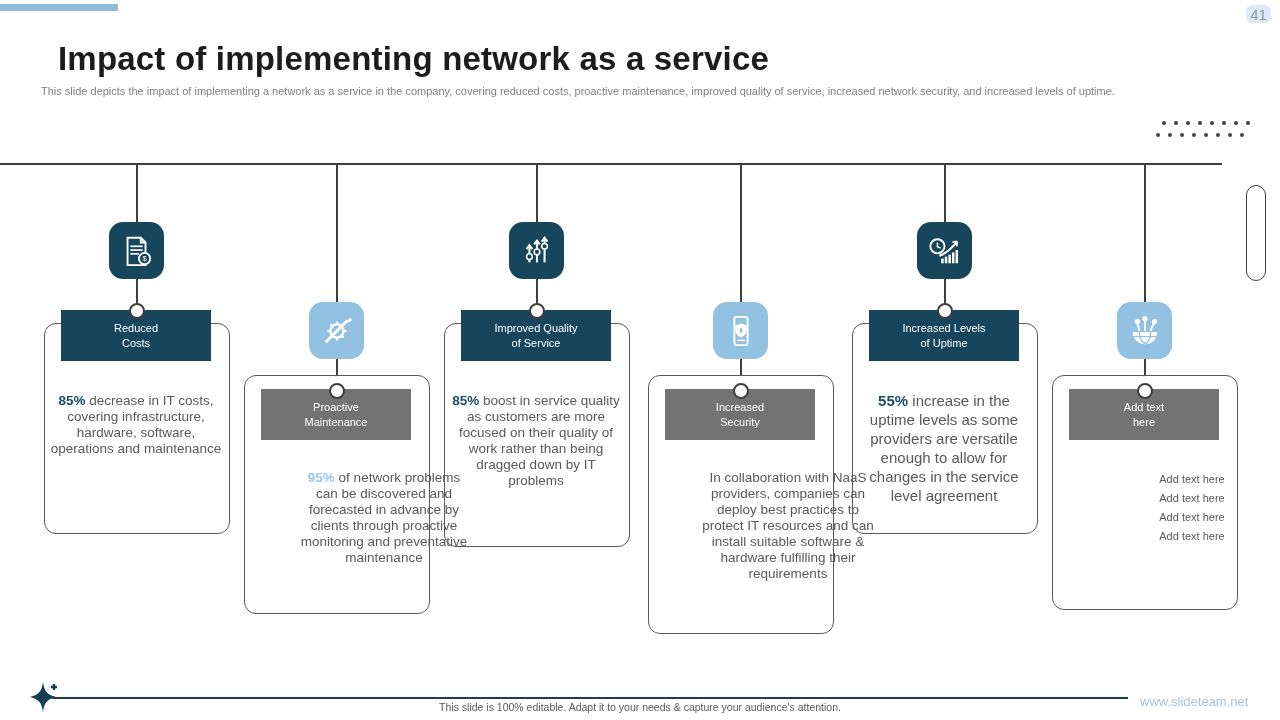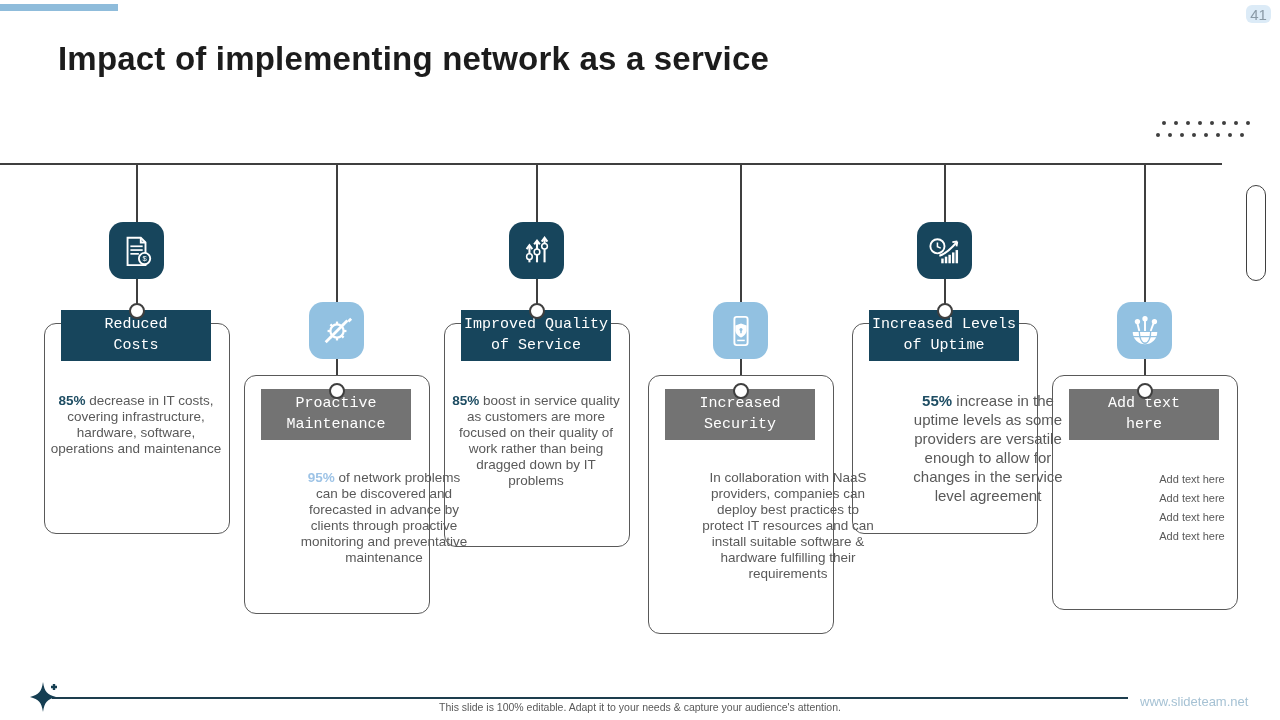--- a/index.html
+++ b/index.html
@@ -28,32 +28,32 @@
   .icon-sq{position:absolute;left:calc(var(--cx) - 27px);width:55px;height:57px;border-radius:14px;
            display:flex;align-items:center;justify-content:center;z-index:2;}
   .dark  .icon-sq{top:222px;background:#17455C;}
   .light .icon-sq{top:302px;background:#92C1E1;}
   .card{position:absolute;left:calc(var(--cx) - 92px);width:184px;border:1.4px solid #595959;border-radius:12px;background:#fff;z-index:1;}
   .dark  .card{top:323px;}
   .light .card{top:375px;}
   .c1 .card{height:209px;} .c2 .card{height:237px;} .c3 .card{height:222px;}
   .c4 .card{height:257px;} .c5 .card{height:209px;} .c6 .card{height:233px;}
   .hdr{position:absolute;left:calc(var(--cx) - 75px);width:150px;height:51px;z-index:2;
-       color:#ffffff;font-size:15px;line-height:1.35;text-align:center;display:flex;flex-direction:column;justify-content:center;font-family:Liberation Mono, monospace;}
+       color:#ffffff;font-size:11px;line-height:1.35;text-align:center;display:flex;flex-direction:column;justify-content:center;}
   .dark  .hdr{top:310px;background:#17455C;}
   .light .hdr{top:389px;background:#737373;}
   .node{position:absolute;left:calc(var(--cx) - 7px);width:12px;height:12px;border-radius:50%;
         background:#ffffff;border:2.2px solid #3f3f3f;z-index:3;}
   .dark  .node{top:303px;}
   .light .node{top:383px;}
   .body{position:absolute;left:calc(var(--cx) - 87px);width:174px;z-index:2;
         font-size:13.5px;line-height:16px;color:#595959;text-align:center;}
   .dark  .body{top:393px;}
   .light .body{top:470px;margin-left:48px;}
-  .c5 .body{top:391px;font-size:15px;line-height:19px;width:180px;left:calc(var(--cx) - 90px);margin-left:44px;}
+  .c5 .body{top:391px;font-size:15px;line-height:19px;width:180px;left:calc(var(--cx) - 90px);}
   .c6 .body{font-size:11px;line-height:19px;}
   .stat{font-weight:700;text-align:right;}
   .c1 .stat,.c3 .stat,.c5 .stat{color:#1E4D63;}
   .c2 .stat{color:#9DC3E6;}
   .ph-line{display:block;}
   
   .footer-line{position:absolute;left:52px;top:697px;width:1076px;height:1.6px;background:#1d3e4e;}
   .sparkle{position:absolute;left:28px;top:678px;z-index:2;}
   .footer-note{position:absolute;left:0;top:701px;width:1280px;text-align:center;font-size:10.5px;color:#595959;}
   .website{position:absolute;left:1140px;top:694px;font-size:13px;color:#a6c2d4;text-decoration:none;}
@@ -61,20 +61,21 @@
 </style>
 </head>
 <body>
 
 <div class="slide">
 
   <div class="accent-bar"></div>
   <div class="page-badge">41</div>
 
   <h1 class="title" style="margin:16px;">Impact of implementing network as a service</h1>
+  <div class="subtitle">This slide depicts the impact of implementing a network as a service in the company, covering reduced costs, proactive maintenance, improved quality of service, increased network security, and increased levels of uptime.</div>
 
   <div class="dots dots-row1">
     <div class="dot"></div>
       <div class="dot"></div>
       <div class="dot"></div>
       <div class="dot"></div>
     <div class="dot"></div>
       <div class="dot"></div>
       <div class="dot"></div>
       <div class="dot"></div>

